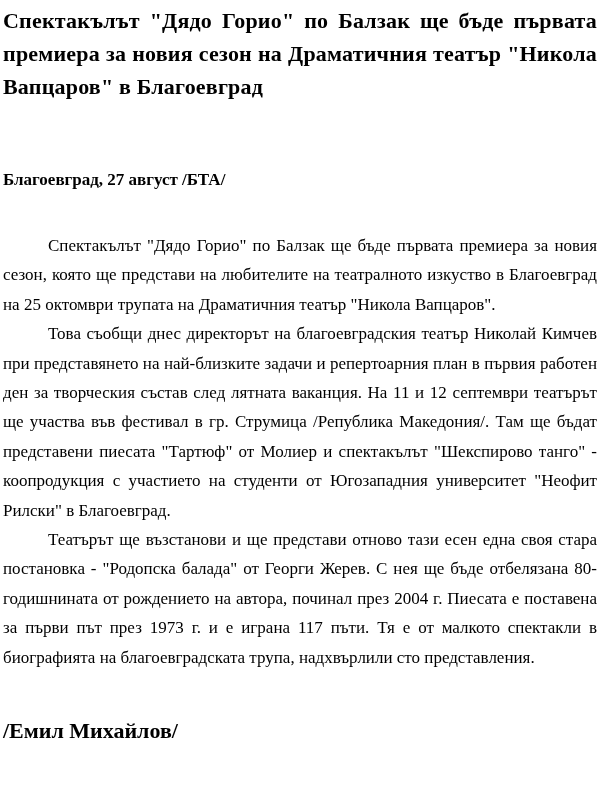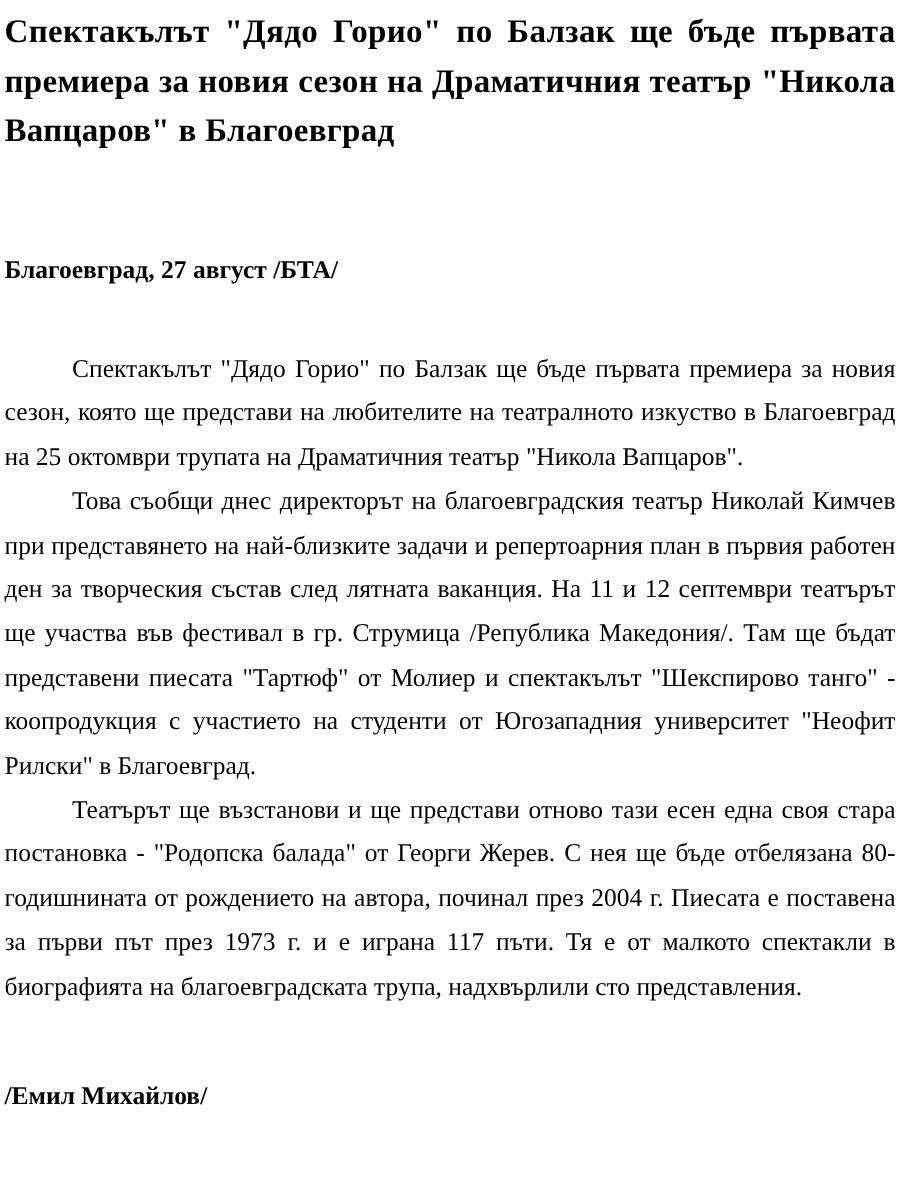--- a/index.html
+++ b/index.html
@@ -38,21 +38,21 @@
   }
   .body-text p {
     margin: 0;
     font-size: 17px;
     line-height: 29.4px;
     text-align: justify;
     text-indent: 45px;
   }
   .signature {
     margin: 44px 0 0 0;
-    font-size: 17px;
+    font-size: 22px;
     line-height: 29px;
     font-weight: bold;
   }
 </style>
 </head>
 <body>
 
 <div class="page">
   <h1 class="article-title">Спектакълът "Дядо Горио" по Балзак ще бъде първата премиера за новия сезон на Драматичния театър "Никола Вапцаров" в Благоевград</h1>
 

